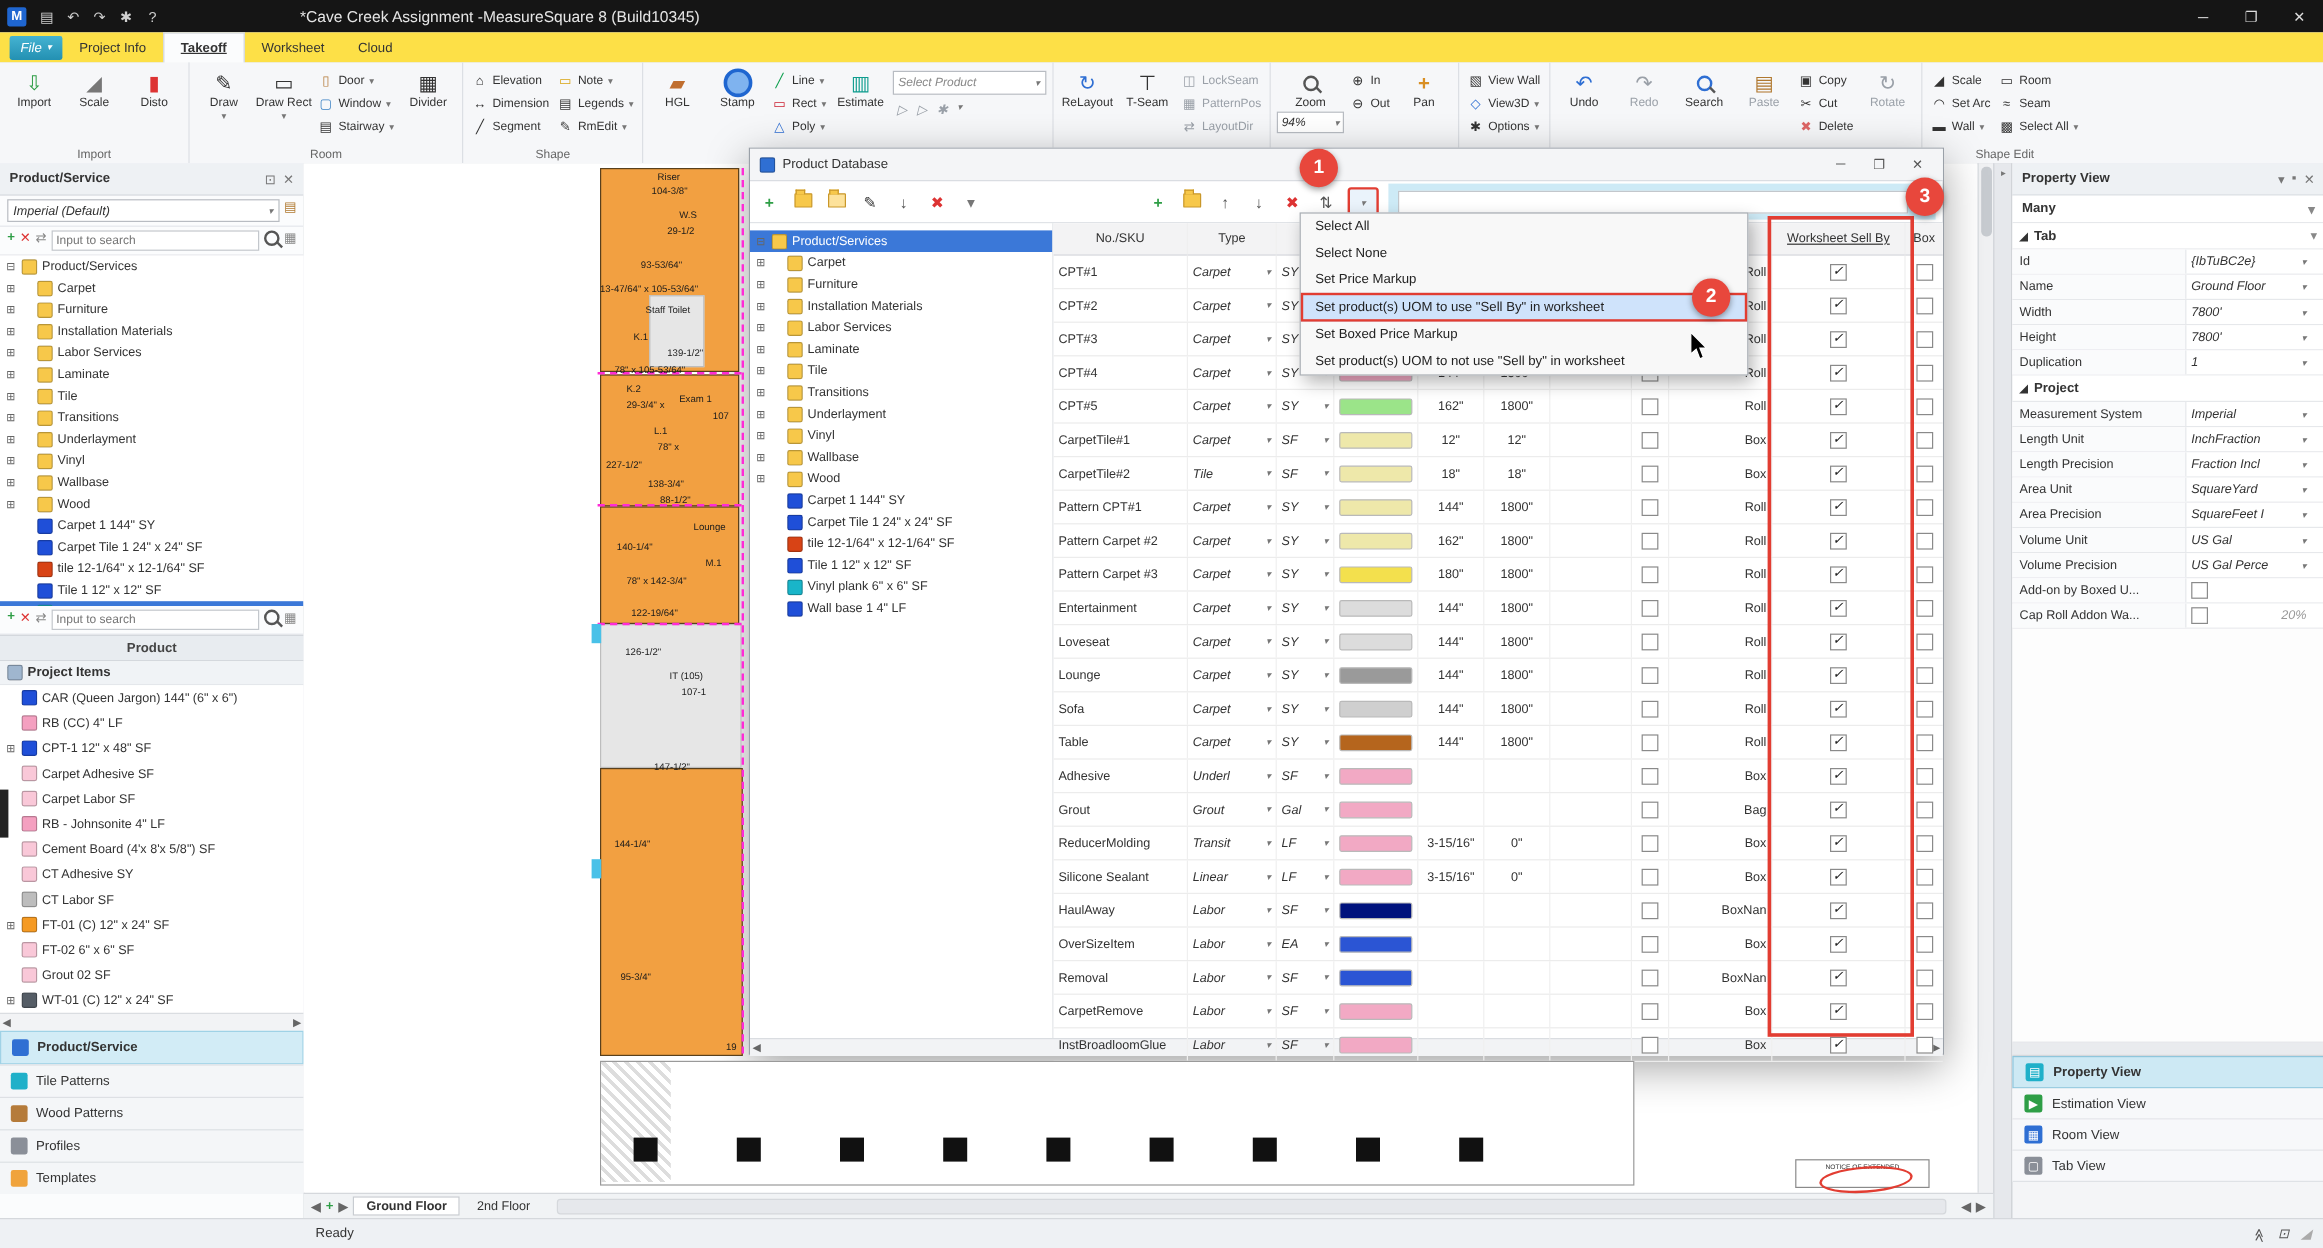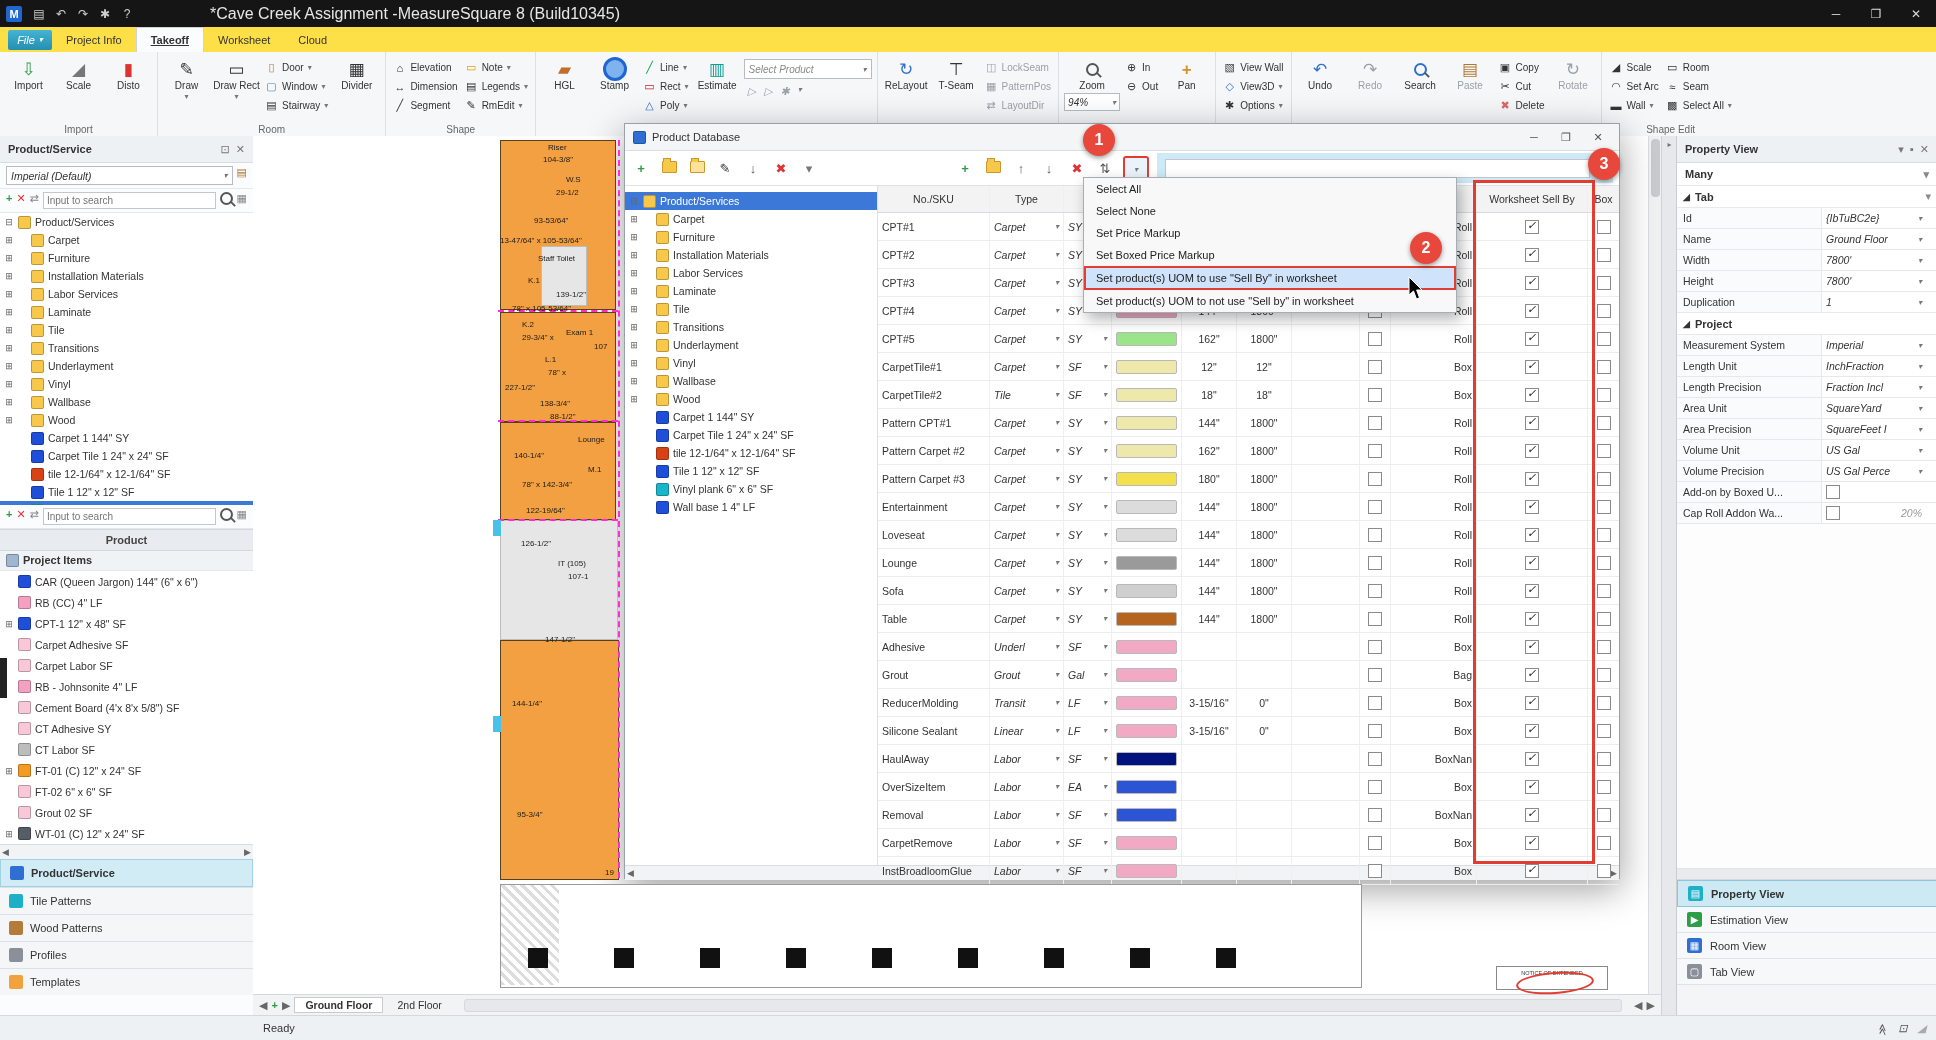--- a/index.html
+++ b/index.html
@@ -4,21 +4,21 @@
 <style>
   html,body{margin:0;padding:0;background:#888;}
   #app{position:relative;width:1936px;height:1040px;background:#fff;overflow:hidden;
        font-family:"Liberation Sans",sans-serif;font-size:11px;color:#333;}
   .abs{position:absolute;}
   
   .titlebar{left:0;top:0;width:1936px;height:27px;background:#151515;display:flex;align-items:center;color:#ddd;}
   .tb-ic{width:22px;text-align:center;font-size:12px;color:#cfcfcf;}
   .logo{width:16px;height:16px;background:#1f66d0;color:#fff;font-weight:bold;font-size:11px;
         display:flex;align-items:center;justify-content:center;margin:0 6px;border-radius:2px;}
-  .tb-title{margin-left:72px;font-size:16px;color:#e6e6e6;}
+  .tb-title{margin-left:112px;font-size:13px;color:#e6e6e6;}
   .tb-win{margin-left:auto;display:flex;height:27px;}
   .tb-btn{width:40px;display:flex;align-items:center;justify-content:center;font-size:12px;color:#ddd;}
   .tb-close{background:transparent;}
   
   .menubar{left:0;top:27px;width:1936px;height:25px;background:#fde047;border-bottom:1px solid #d8dbe0;display:flex;align-items:center;}
   .filebtn{margin-left:8px;width:44px;height:20px;background:linear-gradient(#45b3d2,#2390b2);color:#fff;
            border-radius:2px;display:flex;align-items:center;justify-content:center;gap:4px;font-size:11px;}
   .mtab{padding:0 14px;height:25px;display:flex;align-items:center;color:#333;}
   .mtab.active{background:#fbfcfd;border:1px solid #d0d4da;border-bottom:none;font-weight:bold;text-decoration:underline;}
   
@@ -70,21 +70,21 @@
   .fold::before{content:"";position:absolute;top:-4px;left:0;width:6px;height:3px;background:#f7c84a;border:1px solid #c9972a;border-bottom:none;}
   .dbody{display:flex;height:679px;}
   .dtree{width:253px;border-right:1px solid #dcdfe3;background:#fff;overflow:hidden;padding-top:6px;}
   .dtable{width:741px;position:relative;background:#fff;}
   .thead{display:flex;height:26px;background:#f3f3f4;border-bottom:1px solid #d7dade;font-size:10.5px;color:#333;align-items:center;}
   .trow{display:flex;height:27px;border-bottom:1px solid #ececec;align-items:center;font-size:10.5px;}
   .c{height:100%;display:flex;align-items:center;border-right:1px solid #efefef;padding:0 4px;box-sizing:border-box;overflow:hidden;white-space:nowrap;}
   .sku{width:112px;}.typ{width:74px;justify-content:space-between;}.unit{width:48px;justify-content:space-between;}
   .swa{width:70px;justify-content:center;}.wcol{width:55px;justify-content:center;}.lcol{width:55px;justify-content:center;}
   .gapc{width:68px;}.chkc{width:31px;justify-content:center;}.met{width:86px;justify-content:flex-end;}
-  .wsbc{width:111px;justify-content:center;}.boxc{width:31px;justify-content:center;border-right:none;}
+  .wsbc{width:111px;justify-content:center;text-decoration:underline;}.boxc{width:31px;justify-content:center;border-right:none;}
   .swatch{width:62px;height:12px;border:1px solid #b9b9b9;border-radius:2px;display:inline-block;}
   .chk{width:12px;height:12px;border:1px solid #8a8a8a;background:#fff;display:inline-block;position:relative;}
   .chk.on::after{content:"✓";position:absolute;left:1px;top:-2px;font-size:11px;color:#222;}
   .hscroll{height:14px;background:#f2f3f5;border-top:1px solid #dadde1;display:flex;align-items:center;justify-content:space-between;padding:0 2px;font-size:9px;color:#666;}
   
   .ctxmenu{left:1083px;top:177px;width:372px;background:#f8f8f8;border:1px solid #a8adb3;box-shadow:4px 6px 14px rgba(0,0,0,.3);}
   .mi{height:22px;display:flex;align-items:center;padding:0 12px;font-size:11px;color:#222;white-space:nowrap;}
   .mi.hl{background:#cfe3fb;border:2px solid #e23d32;padding:0 10px;height:20px;}
   
   .badge{width:32px;height:32px;border-radius:50%;background:#e8473c;color:#fff;font-size:16px;font-weight:bold;
@@ -1647,22 +1647,22 @@
         <span>▶</span>
       </div>
   </div>
 
   <div class="abs redbox" style="left:1473px;top:180px;width:116px;height:678px;pointer-events:none;"></div>
 
   <div class="abs ctxmenu" style="z-index:50">
     <div class="mi">Select All</div>
     <div class="mi">Select None</div>
     <div class="mi">Set Price Markup</div>
+    <div class="mi hl">Set product(s) UOM to use "Sell By" in worksheet</div>
     <div class="mi">Set Boxed Price Markup</div>
-    <div class="mi hl">Set product(s) UOM to use "Sell By" in worksheet</div>
     <div class="mi">Set product(s) UOM to not use "Sell by" in worksheet</div>
   </div>
 
   <svg class="abs" style="left:1408px;top:276px;z-index:70" width="18" height="26">
     <polygon points="1,1 1,19 5.5,15 8.5,23 11.5,21.7 8.6,14 14,14" fill="#000" stroke="#fff" stroke-width="1"></polygon>
   </svg>
 
   <div class="abs badge" style="left:1083px;top:124px;">1</div>
   <div class="abs badge" style="left:1410px;top:232px;">2</div>
   <div class="abs badge" style="left:1588px;top:148px;">3</div>

